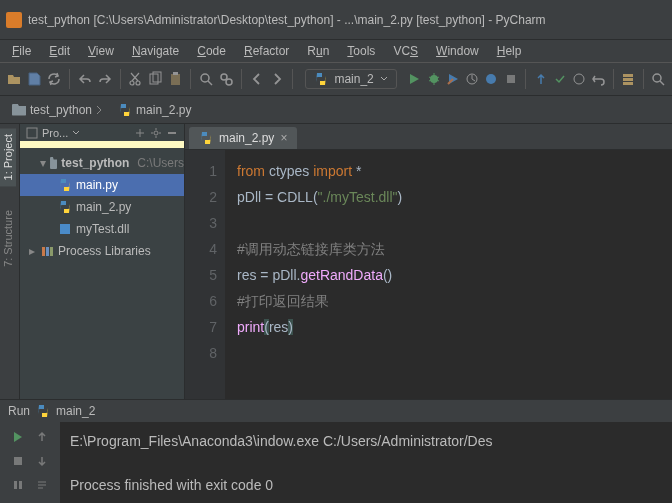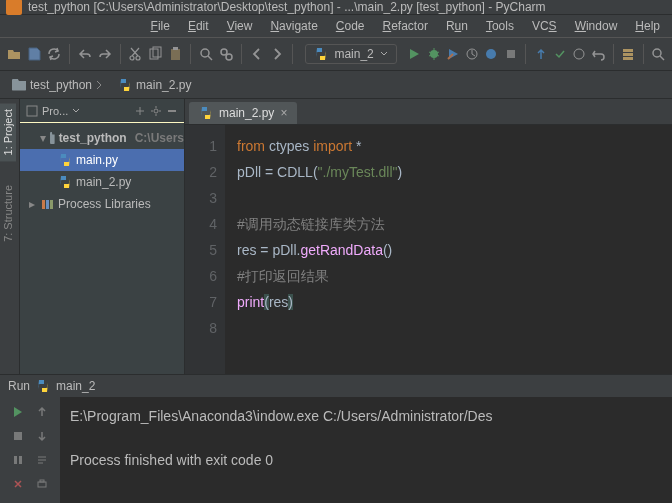--- a/index.html
+++ b/index.html
@@ -1,50 +1,50 @@
 <!DOCTYPE html>
 <html><head>
 <meta charset="utf-8">
 <style>
 * { margin: 0; padding: 0; box-sizing: border-box; font-family: "Segoe UI", Arial, sans-serif; }
 body { width: 672px; height: 503px; background: #3c3f41; color: #bbb; font-size: 12px; overflow: hidden; user-select: none; }
 
-.titlebar { height: 15px; background: #3c3f41; display: flex; align-items: center; padding: 0 6px; color: #bbb; font-size: 12px; border-bottom: 1px solid #2b2d2e; }
+.titlebar { height: 40px; background: #3c3f41; display: flex; align-items: center; padding: 0 6px; color: #bbb; font-size: 12px; border-bottom: 1px solid #2b2d2e; }
 .titlebar .ico { width: 16px; height: 16px; margin-right: 6px; background: #d97c2a; border-radius: 2px; display: inline-block; }
 
-.menubar { height: 22px; background: #3c3f41; display: flex; align-items: center; padding: 0 4px; gap: 2px; justify-content: flex-end; }
+.menubar { height: 22px; background: #3c3f41; display: flex; align-items: center; padding: 0 4px; gap: 2px; }
 .menubar span { padding: 2px 8px; cursor: default; font-size: 12px; color: #bbb; }
 .menubar span u { text-decoration: underline; }
 
 .toolbar { height: 34px; background: #3c3f41; display: flex; align-items: center; padding: 0 6px; gap: 4px; border-top: 1px solid #555; border-bottom: 1px solid #2b2d2e; }
 .tb-btn { width: 22px; height: 22px; display: flex; align-items: center; justify-content: center; cursor: pointer; opacity: 0.8; }
 .tb-sep { width: 1px; height: 20px; background: #555; margin: 0 3px; }
 .run-config { display: flex; align-items: center; gap: 6px; padding: 2px 8px; border: 1px solid #555; border-radius: 3px; margin: 0 6px; }
 .py-ico { width: 14px; height: 14px; display: inline-block; }
 
 .navbar { height: 28px; background: #3c3f41; display: flex; align-items: center; padding: 0 6px; gap: 4px; border-bottom: 1px solid #2b2d2e; }
 .crumb { display: flex; align-items: center; gap: 4px; padding: 2px 6px; font-size: 12px; }
 
 .main { display: flex; height: 275px; }
 .side-tabs-left { width: 20px; background: #3c3f41; border-right: 1px solid #2b2d2e; position: relative; }
 .side-tab-v { position: absolute; writing-mode: vertical-rl; transform: rotate(180deg); font-size: 11px; padding: 6px 2px; white-space: nowrap; }
 .side-tab-v.t1 { top: 4px; background: #4b5254; color: #ddd; }
 .side-tab-v.t2 { top: 80px; color: #888; }
 
 .project { width: 165px; background: #3b4244; border-right: 1px solid #2b2d2e; display: flex; flex-direction: column; }
-.project-head { height: 24px; display: flex; align-items: center; padding: 0 6px; gap: 4px; border-bottom: 1px solid #fef9c3; font-size: 11px; }
+.project-head { height: 24px; display: flex; align-items: center; padding: 0 6px; gap: 4px; border-bottom: 7px solid #fef9c3; font-size: 11px; }
 .project-head .spacer { flex: 1; }
 .tree { padding: 4px 0; font-size: 12px; }
 .tree-row { display: flex; align-items: center; height: 22px; padding-left: 4px; gap: 4px; white-space: nowrap; overflow: hidden; }
 .tree-row.sel { background: #4b6eaf; color: #fff; }
 .ind1 { padding-left: 20px; }
 .ind2 { padding-left: 38px; }
 .arrow { width: 8px; text-align: center; color: #888; }
 .folder-ico { width: 14px; height: 12px; background: #87939a; border-radius: 1px; clip-path: polygon(0 0, 40% 0, 50% 20%, 100% 20%, 100% 100%, 0 100%); }
-.dim { color: #7a7a7a; margin-left: 4px; font-weight: bold; }
+.dim { color: #7a7a7a; margin-left: 4px; }
 
 .editor-area { flex: 1; display: flex; flex-direction: column; background: #2b2b2b; }
 .editor-tabs { height: 26px; background: #3c3f41; display: flex; align-items: flex-end; padding-left: 4px; border-bottom: 1px solid #2b2d2e; }
 .editor-tab { display: flex; align-items: center; gap: 6px; padding: 4px 10px; background: #515658; color: #ddd; font-size: 12px; border-top-left-radius: 3px; border-top-right-radius: 3px; }
 .editor-tab .close { color: #aaa; }
 .editor-body { flex: 1; display: flex; font-family: "Consolas", monospace; font-size: 14px; line-height: 26px; }
 .gutter { width: 40px; background: #313335; color: #606366; text-align: right; padding: 8px 8px 0 0; }
 .code { flex: 1; padding: 8px 16px 0 12px; color: #a9b7c6; white-space: pre; }
 .kw { color: #cc7832; }
 .fn { color: #a9b7c6; }
@@ -306,20 +306,26 @@
       </div>
       <div class="tree-row ind2">
         <span class="py-ico">
             <svg width="14" height="14">
               <path d="M3 1h5v4H4a2 2 0 00-2 2v3" fill="#4b8bbe"></path>
               <path d="M11 13H6V9h4a2 2 0 002-2V4" fill="#ffd43b"></path>
             </svg>
           </span>
         <span>main_2.py</span>
       </div>
+      <div class="tree-row ind2">
+        <svg width="14" height="14">
+            <rect x="2" y="2" width="10" height="10" fill="#4a8bc9"></rect>
+          </svg>
+        <span>myTest.dll</span>
+      </div>
       <div class="tree-row" style="padding-left:8px">
         <span class="arrow">▸</span>
         <svg width="14" height="14">
             <rect x="2" y="3" width="3" height="9" fill="#c97a4a"></rect>
             <rect x="6" y="3" width="3" height="9" fill="#6a8fbf"></rect>
             <rect x="10" y="3" width="3" height="9" fill="#8a9a6a"></rect>
           </svg>
         <span>Process Libraries</span>
       </div>
     </div>

